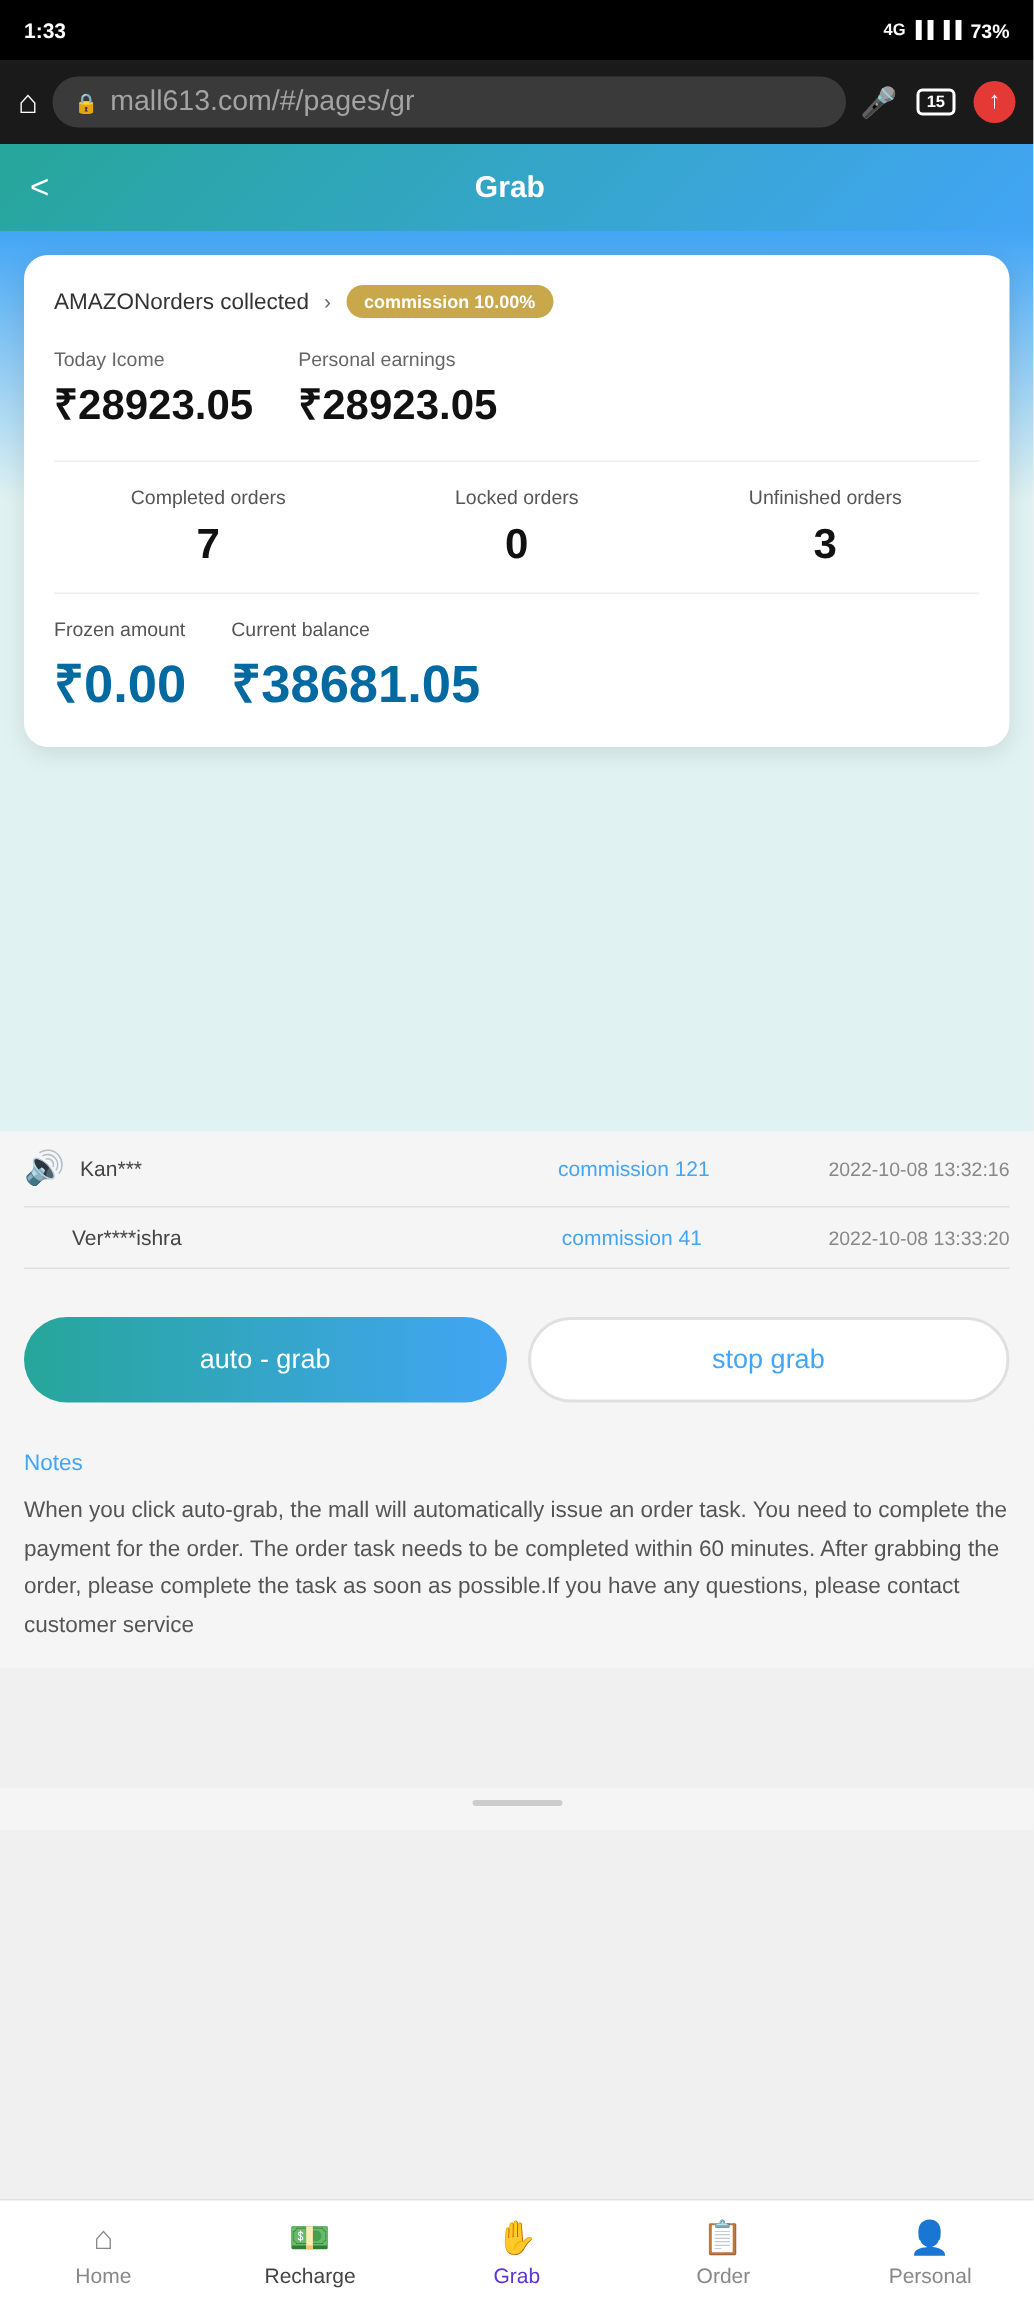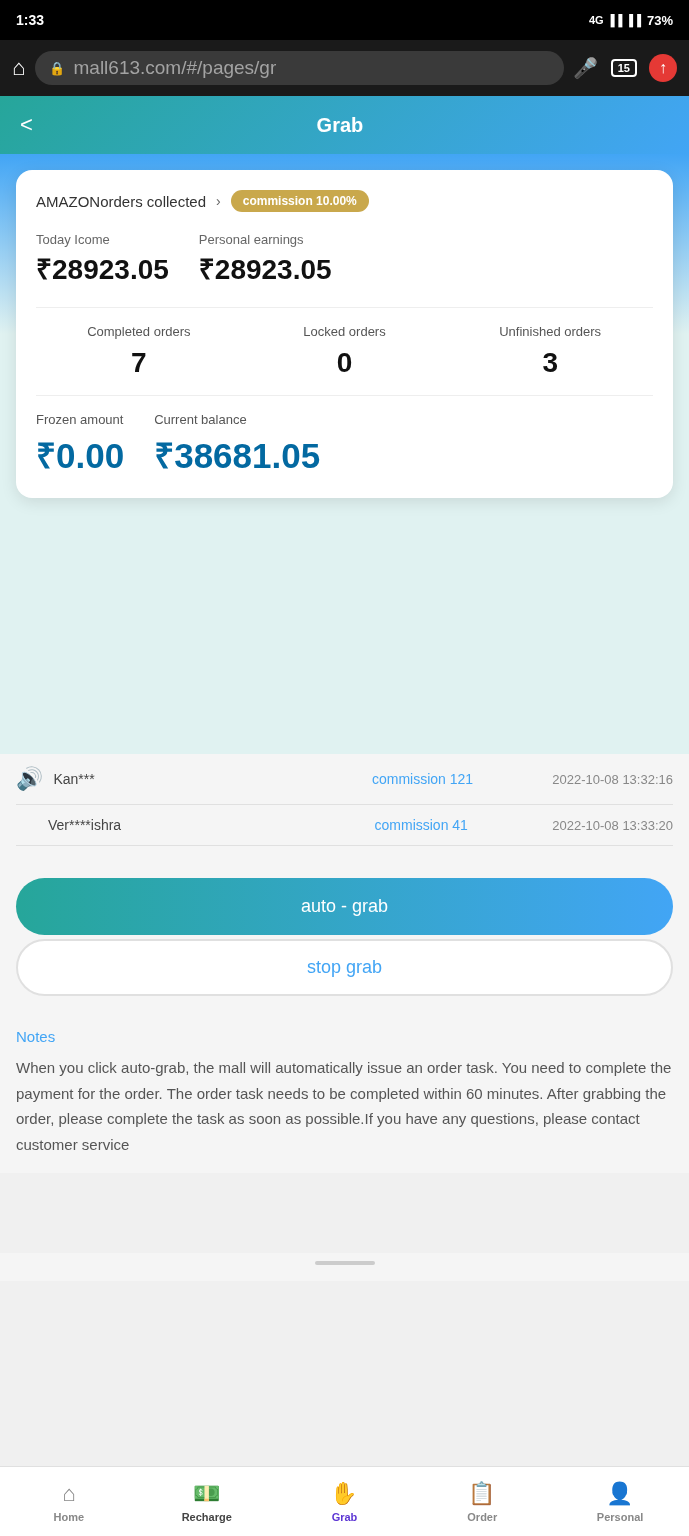--- a/index.html
+++ b/index.html
@@ -239,22 +239,22 @@
     .transaction-date {
       color: #888;
       font-size: 13px;
     }
 
     
     .buttons-area {
       padding: 16px;
       background: #f5f5f5;
       display: flex;
-      flex-direction: column;
-      gap: 4px;
+      flex-direction: row;
+      gap: 14px;
     }
     .auto-grab-btn {
       background: linear-gradient(90deg, #26a69a, #42a5f5);
       border: none;
       border-radius: 30px;
       color: #fff;
       font-size: 18px;
       font-weight: 500;
       padding: 18px;
       width: 100%;
@@ -313,22 +313,21 @@
       color: #888;
       font-size: 12px;
     }
     .nav-item.active {
       color: #5c35d4;
     }
     .nav-icon {
       font-size: 22px;
     }
     .nav-label {
-      font-size: 11px;
-      font-weight: bold;
+      font-size: 14px;
     }
     .nav-item:nth-child(2) { color: #444; }
 
     .divider-pill {
       width: 60px;
       height: 4px;
       background: #ccc;
       border-radius: 2px;
       margin: 0 auto 8px;
     }

